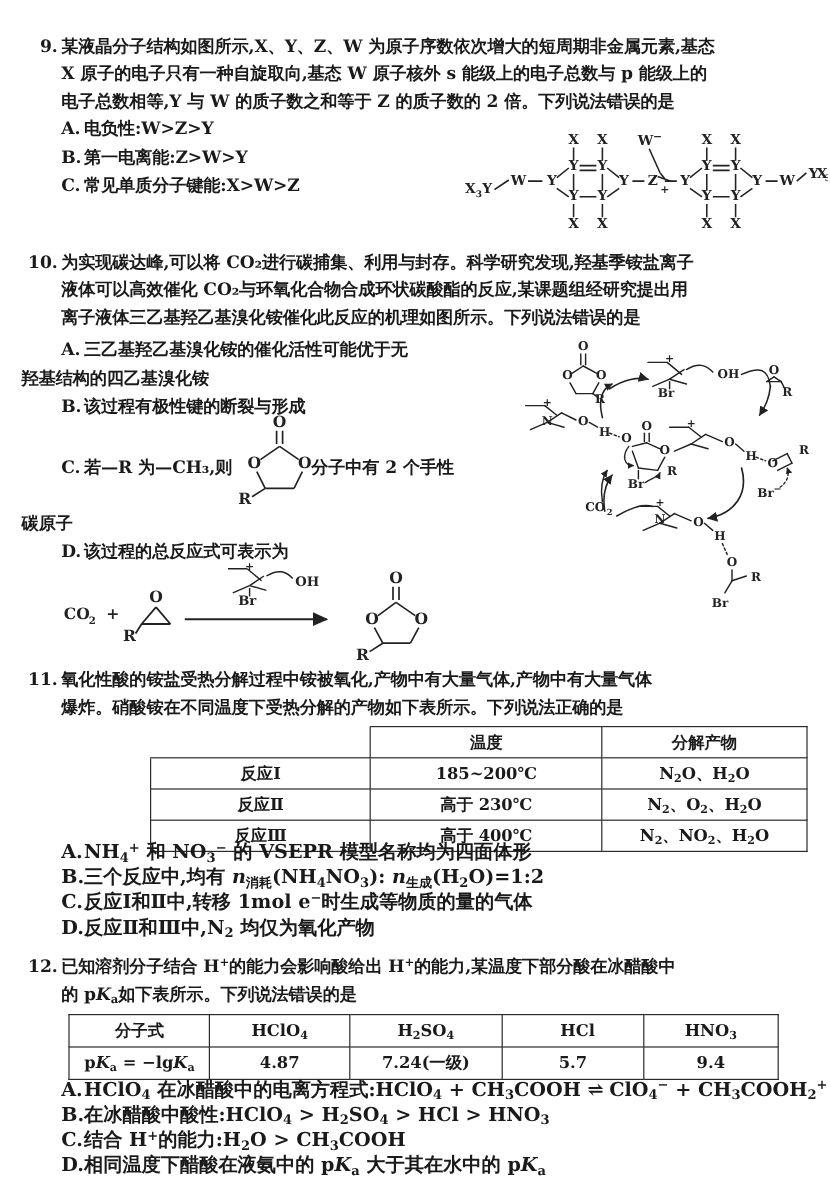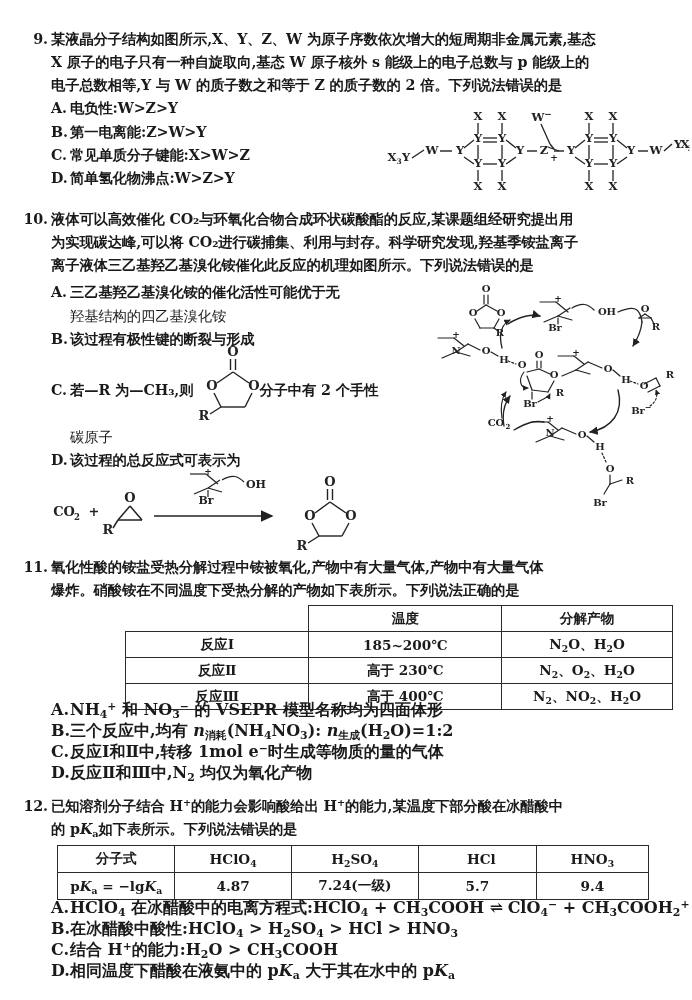--- a/index.html
+++ b/index.html
@@ -41,21 +41,21 @@
   .qbody {
     margin-left: 33px;
     font-weight: 700;
   }
   .opt {
     font-weight: 700;
     margin-left: 33px;
     white-space: nowrap;
   }
   .opt .oletter { display: inline-block; min-width: 19px; }
-  .opt-cont { font-weight: 400; margin-left: 52px; }
+  .opt-cont { font-weight: 700; }
 
   sub { font-size: 0.68em; vertical-align: -0.28em; line-height: 0; }
   sup { font-size: 0.68em; vertical-align: 0.48em; line-height: 0; }
   .ital { font-style: italic; }
 
   
   table.data {
     border-collapse: collapse;
     font-weight: 700;
     font-size: 13.6px;
@@ -100,23 +100,20 @@
       <div>电子总数相等,Y 与 W 的质子数之和等于 Z 的质子数的 2 倍。下列说法错误的是</div>
     </div>
     <div class="opt" style="margin-left:33px;">
       <span class="oletter">A.</span><span>电负性:W&gt;Z&gt;Y</span>
     </div>
     <div class="opt">
       <span class="oletter">B.</span><span>第一电离能:Z&gt;W&gt;Y</span>
     </div>
     <div class="opt">
       <span class="oletter">C.</span><span>常见单质分子键能:X&gt;W&gt;Z</span>
-    </div>
-    <div class="opt">
-      <span class="oletter">D.</span><span>简单氢化物沸点:W&gt;Z&gt;Y</span>
     </div>
   </div>
 
   <div class="struct" style="left:378px; top:104px;">
     <svg width="312" height="96" viewBox="0 0 312 96" xmlns="http://www.w3.org/2000/svg">
       <g font-family="DejaVu Serif, serif" font-size="11.5" font-weight="bold" fill="#222" text-anchor="middle">
 
         <text x="14" y="57">X</text>
           <text x="21" y="60" font-size="7.5">3</text>
           <text x="28" y="57">Y</text>
@@ -191,22 +188,22 @@
         <text x="300" y="44">Y</text>
           <text x="307" y="44">X</text>
           <text x="312" y="47" font-size="7.5">3</text>
       </g>
     </svg>
   </div>
 
   <div class="q" id="q10">
     <span class="qnum">10.</span>
     <div class="qbody">
+      <div>为实现碳达峰,可以将 CO₂进行碳捕集、利用与封存。科学研究发现,羟基季铵盐离子</div>
       <div>液体可以高效催化 CO₂与环氧化合物合成环状碳酸酯的反应,某课题组经研究提出用</div>
-      <div>为实现碳达峰,可以将 CO₂进行碳捕集、利用与封存。科学研究发现,羟基季铵盐离子</div>
       <div>离子液体三乙基羟乙基溴化铵催化此反应的机理如图所示。下列说法错误的是</div>
     </div>
     <div class="opt" style="margin-top:4px;">
       <span class="oletter">A.</span><span>三乙基羟乙基溴化铵的催化活性可能优于无</span>
     </div>
     <div class="opt-cont">羟基结构的四乙基溴化铵</div>
     <div class="opt">
       <span class="oletter">B.</span><span>该过程有极性键的断裂与形成</span>
     </div>
     <div class="opt" style="margin-top:28px;">

